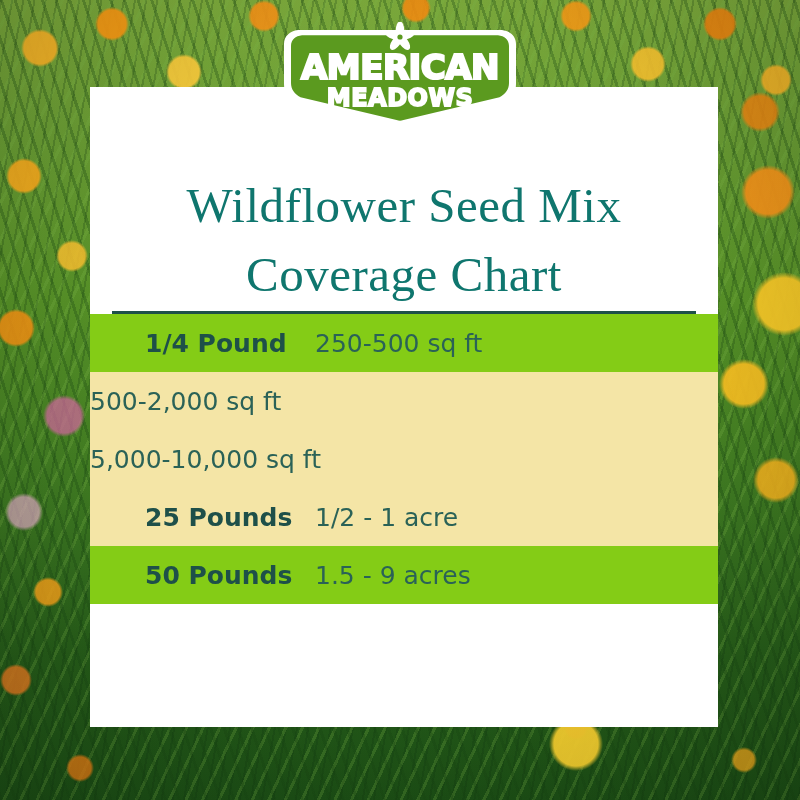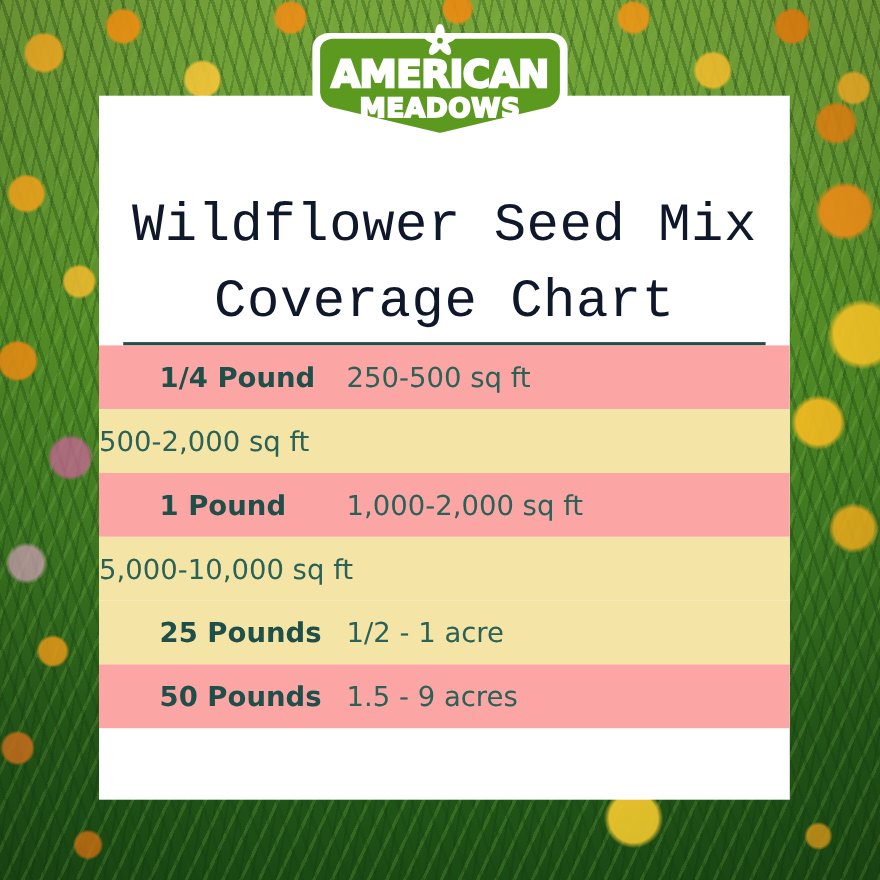--- a/index.html
+++ b/index.html
@@ -95,22 +95,22 @@
   }
   #logo svg { display: block; width: 256px; height: 108px; }
 
   
   #title {
     position: absolute;
     left: 0;
     top: 51px;
     width: 628px;
     text-align: center;
-    color: #0f172a;
-    font-family: Liberation Mono, monospace;
+    color: #0f766e;
+    font-family: Liberation Serif, serif;
     font-size: 49px;
     line-height: 69px;
     font-weight: 400;
     letter-spacing: .5px;
   }
   #title .tl { display: block; }
 
   
   #rule {
     position: absolute;
@@ -125,21 +125,21 @@
   #table {
     position: absolute;
     left: 0;
     top: 227px;
     width: 628px;
   }
   .row {
     display: flex;
     align-items: center;
     height: 58px;
-    background: #fca5a5;
+    background: #84cc16;
   }
   .row.alt { background: #f4e5a6; }
   .cell-amount {
     width: 225px;
     padding-left: 55px;
     box-sizing: border-box;
     color: #1e5049;
     font-family: "DejaVu Sans", sans-serif;
     font-size: 25px;
     font-weight: 700;
@@ -171,24 +171,20 @@
     <div id="rule"></div>
 
     <div id="table">
         <div class="row">
           <div class="cell-amount">1/4 Pound</div>
           <div class="cell-coverage">250-500 sq ft</div>
         </div>
         <div class="row alt">
           <div class="cell-coverage">500-2,000 sq ft</div>
         </div>
-        <div class="row">
-          <div class="cell-amount">1 Pound</div>
-          <div class="cell-coverage">1,000-2,000 sq ft</div>
-        </div>
         <div class="row alt">
           <div class="cell-coverage">5,000-10,000 sq ft</div>
         </div>
         <div class="row alt">
           <div class="cell-amount">25 Pounds</div>
           <div class="cell-coverage">1/2 - 1 acre</div>
         </div>
         <div class="row">
           <div class="cell-amount">50 Pounds</div>
           <div class="cell-coverage">1.5 - 9 acres</div>

